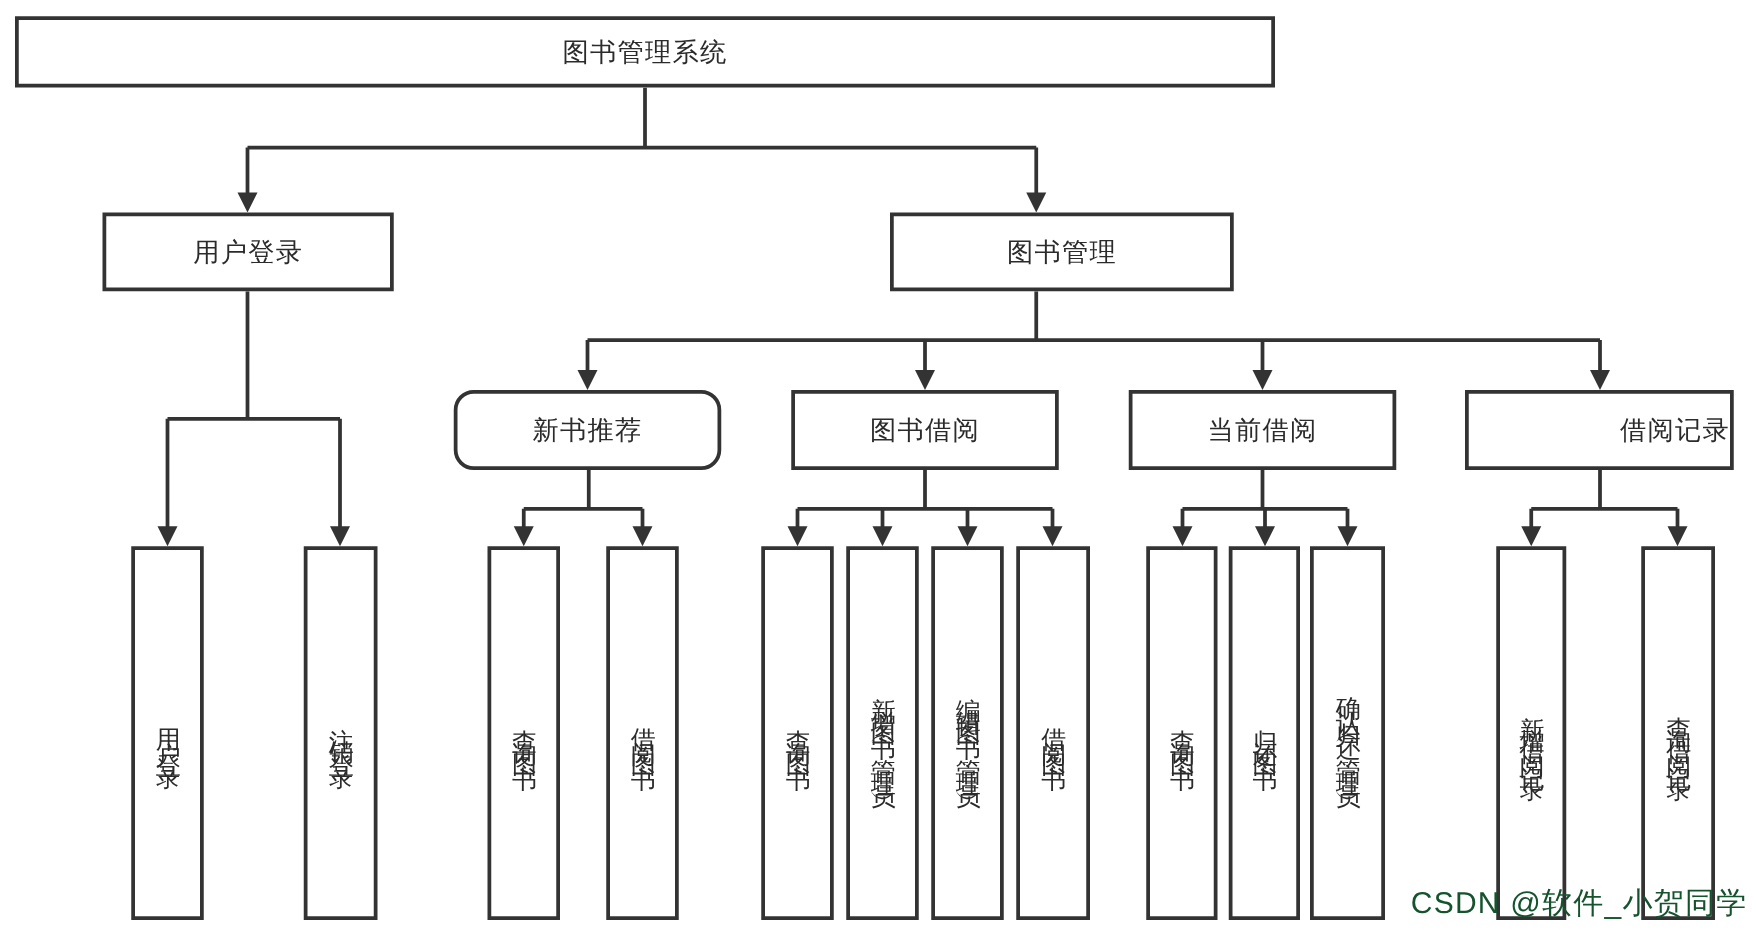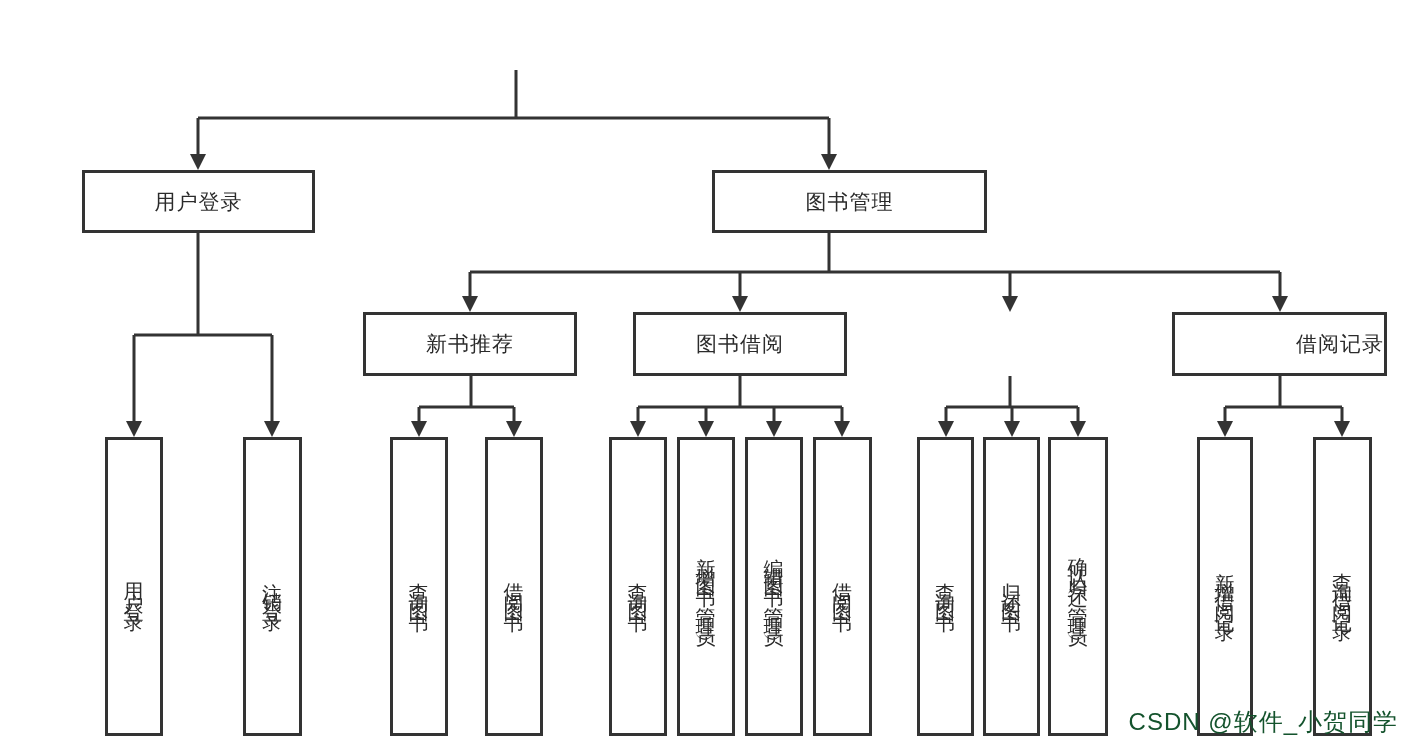--- a/index.html
+++ b/index.html
@@ -97,33 +97,39 @@
                M766,421 L782,421 L774,437 Z
                M834,421 L850,421 L842,437 Z
                M938,421 L954,421 L946,437 Z
                M1004,421 L1020,421 L1012,437 Z
                M1070,421 L1086,421 L1078,437 Z
                M1217,421 L1233,421 L1225,437 Z
                M1334,421 L1350,421 L1342,437 Z"></path>
     </g>
   </svg>
 
+  <div class="node h-node" style="left:12px; top:13px; width:1008px; height:57px;">
+    <span>图书管理系统</span>
+  </div>
 
   <div class="node h-node" style="left:82px; top:170px; width:233px; height:63px;">
     <span>用户登录</span>
   </div>
   <div class="node h-node" style="left:712px; top:170px; width:275px; height:63px;">
     <span>图书管理</span>
   </div>
 
-  <div class="node h-node" style="left:363px; top:312px; width:214px; height:64px;">
+  <div class="node h-node" style="left:363px; top:312px; width:214px; height:64px;border-radius:16px;">
     <span>新书推荐</span>
   </div>
   <div class="node h-node" style="left:633px; top:312px; width:214px; height:64px;font-family:Liberation Serif, serif;">
     <span>图书借阅</span>
+  </div>
+  <div class="node h-node" style="left:903px; top:312px; width:214px; height:64px;">
+    <span>当前借阅</span>
   </div>
   <div class="node h-node" style="left:1172px; top:312px; width:215px; height:64px;justify-content:flex-end;">
     <span>借阅记录</span>
   </div>
 
   <div class="node leaf" style="left:105px; top:437px; width:58px; height:299px;">
     <span class="vtext">用户登录</span>
   </div>
   <div class="node leaf" style="left:243px; top:437px; width:59px; height:299px;">
     <span class="vtext">注销登录</span>

